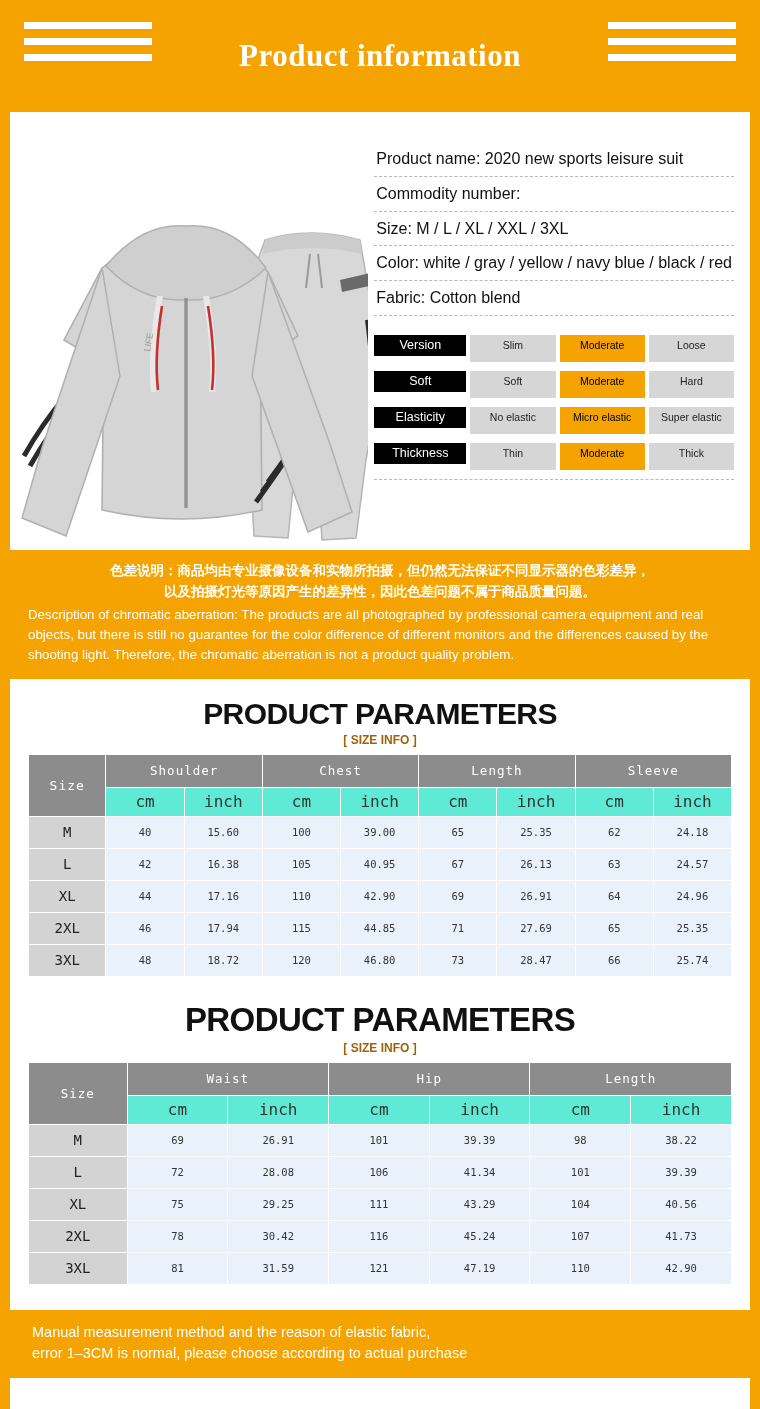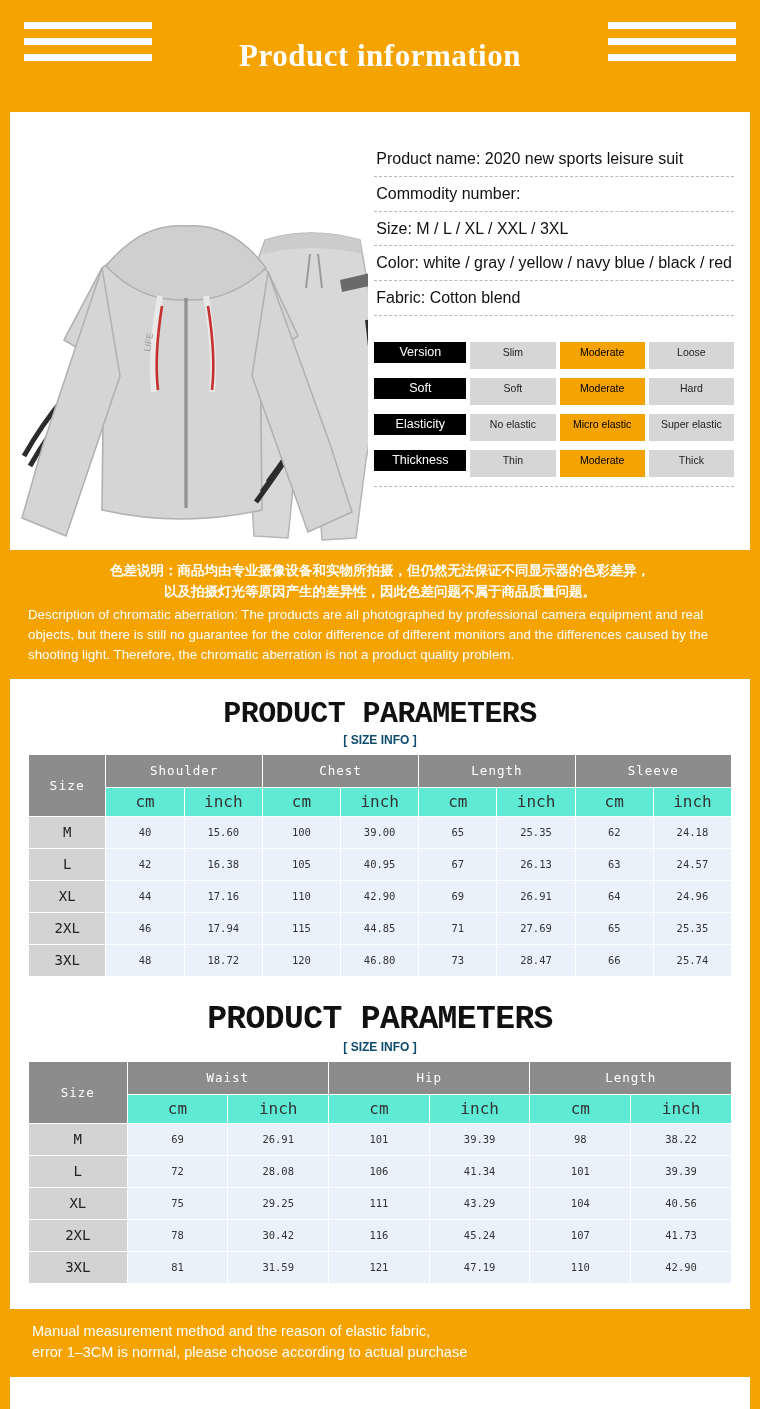--- a/index.html
+++ b/index.html
@@ -82,21 +82,21 @@
   }
   .info-line {
     border-bottom: 1px dashed #b9b9b9;
     padding: 7px 2px 6px 2px;
     line-height: 1.3;
     font-size: 16px;
     white-space: nowrap;
   }
 
   .attr-table {
-    margin-top: 26px;
+    margin-top: 19px;
   }
   .attr-row {
     display: flex;
     gap: 4px;
     margin-bottom: 9px;
     align-items: stretch;
   }
   .attr-label {
     width: 92px;
     background: #000000;
@@ -155,28 +155,28 @@
     padding: 10px 18px 0 18px;
     box-sizing: border-box;
   }
   .params-title {
     text-align: center;
     font-weight: bold;
     font-size: 30px;
     letter-spacing: -0.6px;
     color: #111;
     margin: 8px 0 2px 0;
-    font-family: Liberation Mono, monospace;
+    font-family: Liberation Sans, sans-serif;
   }
   .params-sub {
     text-align: center;
     font-size: 12px;
     font-weight: bold;
     margin-bottom: 7px;
-    color: #0c4a6e;
+    color: #a16207;
   }
   table.size {
     border-collapse: collapse;
     width: 100%;
     table-layout: fixed;
   }
   table.size td, table.size th {
     border: 1px solid #ffffff;
     text-align: center;
     font-family: "DejaVu Sans Mono", monospace;

